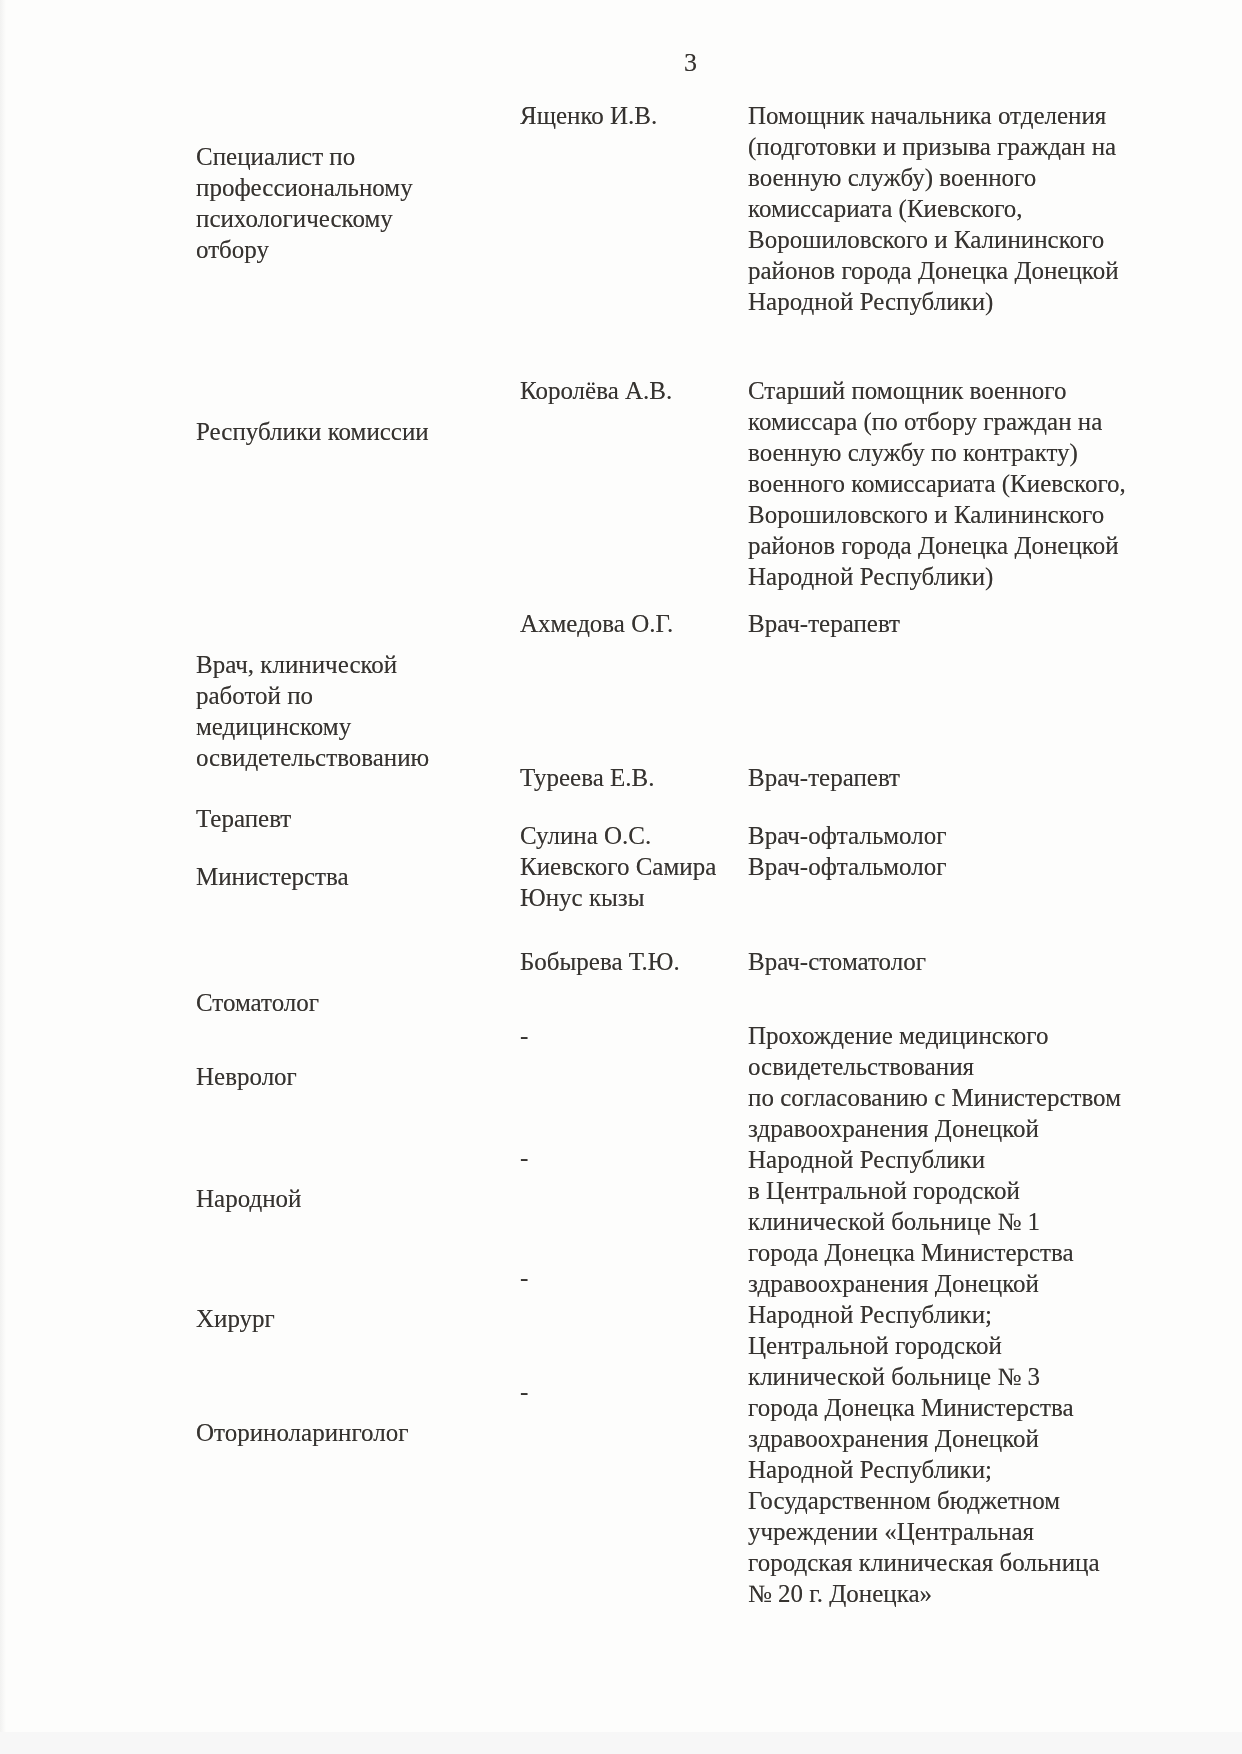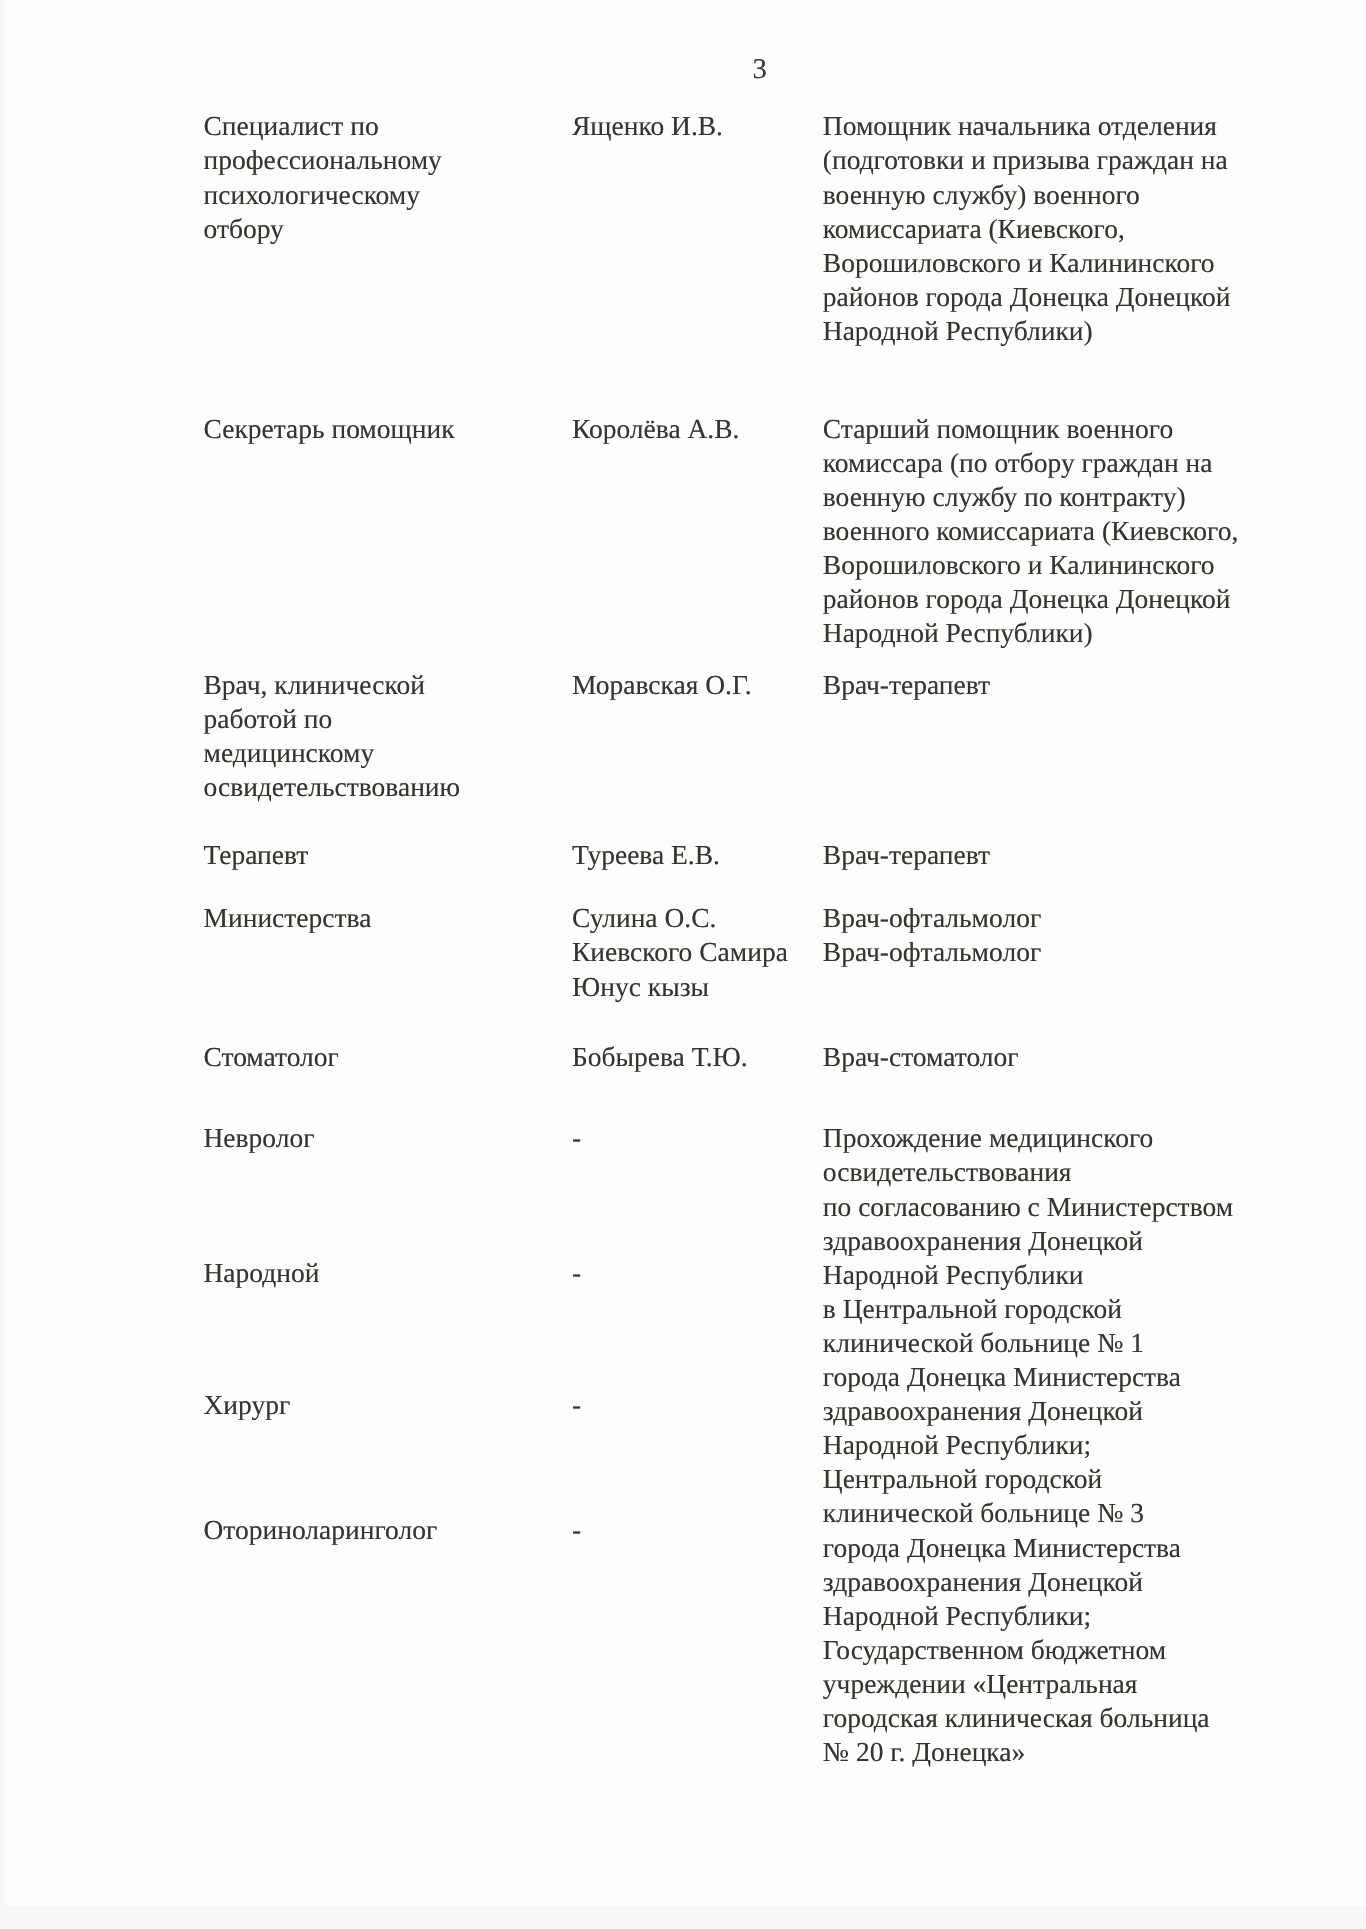--- a/index.html
+++ b/index.html
@@ -16,21 +16,21 @@
     font-size:26px;line-height:30px;
     text-shadow:0 0 .6px rgba(70,65,60,.55);
   }
   .row{position:absolute;left:0;width:100%;height:0;}
   .cell{
     position:absolute;
     font-size:25px;line-height:31px;
     white-space:pre-line;
     text-shadow:0 0 .6px rgba(70,65,60,.55);
   }
-  .cell.role{left:185px;width:300px;}
+  .cell.role{left:196px;width:300px;margin-top:41px;}
   .cell.name{left:520px;width:245px;}
   .cell.position{left:748px;width:470px;}
   .bottom-scan-strip{
     position:absolute;left:0;top:1732px;width:100%;height:22px;
     background:#f7f7f7;
   }
   .left-scan-edge{
     position:absolute;left:0;top:0;width:6px;height:100%;
     background:linear-gradient(to right, rgba(190,190,190,.18), rgba(255,255,255,0));
   }
@@ -51,37 +51,37 @@
     <div class="cell position">Помощник начальника отделения
 (подготовки и призыва граждан на
 военную службу) военного
 комиссариата (Киевского,
 Ворошиловского и Калининского
 районов города Донецка Донецкой
 Народной Республики)</div>
   </div>
 
   <div class="row" style="top:375px">
-    <div class="cell role">Секретарь помощник</div>
+    <div class="cell role">Республики комиссии</div>
     <div class="cell name">Королёва А.В.</div>
     <div class="cell position">Старший помощник военного
 комиссара (по отбору граждан на
 военную службу по контракту)
 военного комиссариата (Киевского,
 Ворошиловского и Калининского
 районов города Донецка Донецкой
 Народной Республики)</div>
   </div>
 
   <div class="row" style="top:608px">
     <div class="cell role">Врач, клинической
 работой по
 медицинскому
 освидетельствованию</div>
-    <div class="cell name">Моравская О.Г.</div>
+    <div class="cell name">Ахмедова О.Г.</div>
     <div class="cell position">Врач-терапевт</div>
   </div>
 
   <div class="row" style="top:762px">
     <div class="cell role">Терапевт</div>
     <div class="cell name">Туреева Е.В.</div>
     <div class="cell position">Врач-терапевт</div>
   </div>
 
   <div class="row" style="top:820px">

